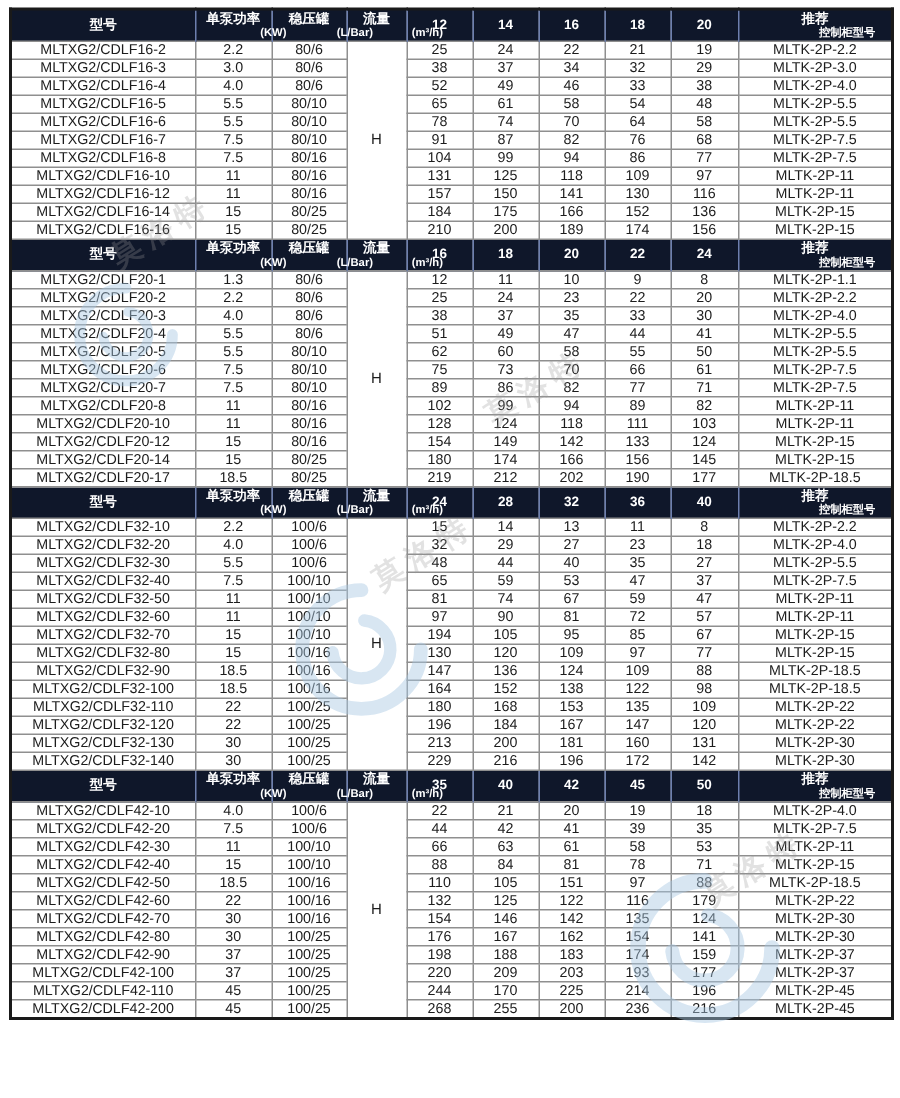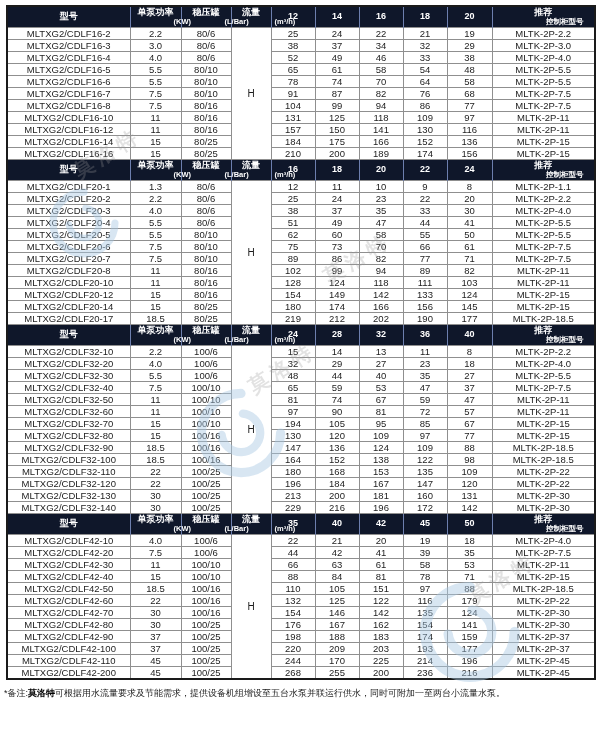--- a/index.html
+++ b/index.html
@@ -629,21 +629,20 @@
           <td>268</td>
           <td>255</td>
           <td>200</td>
           <td>236</td>
           <td>216</td>
           <td>MLTK-2P-45</td>
         </tr>
       </tbody>
   </table>
 
-  <div class="footnote"><span>*备注:</span><b>莫洛特</b><span>可根据用水流量要求及节能需求，提供设备机组增设至五台水泵并联运行供水，同时可附加一至两台小流量水泵。</span></div>
 
   <div class="wm-layer">
     <svg class="wm-swirl" style="left:48px;top:182px;width:72px;height:72px" viewBox="0 0 100 100">
       <path d="M50 7 A43 43 0 1 0 93 50" fill="none" stroke="currentColor" stroke-width="10" stroke-linecap="round"></path>
       <path d="M52 29 A21 21 0 1 1 29 52" fill="none" stroke="currentColor" stroke-width="9" stroke-linecap="round"></path>
     </svg>
     <svg class="wm-swirl" style="left:195px;top:382px;width:92px;height:92px" viewBox="0 0 100 100">
       <path d="M50 7 A43 43 0 1 0 93 50" fill="none" stroke="currentColor" stroke-width="10" stroke-linecap="round"></path>
       <path d="M52 29 A21 21 0 1 1 29 52" fill="none" stroke="currentColor" stroke-width="9" stroke-linecap="round"></path>
     </svg>

